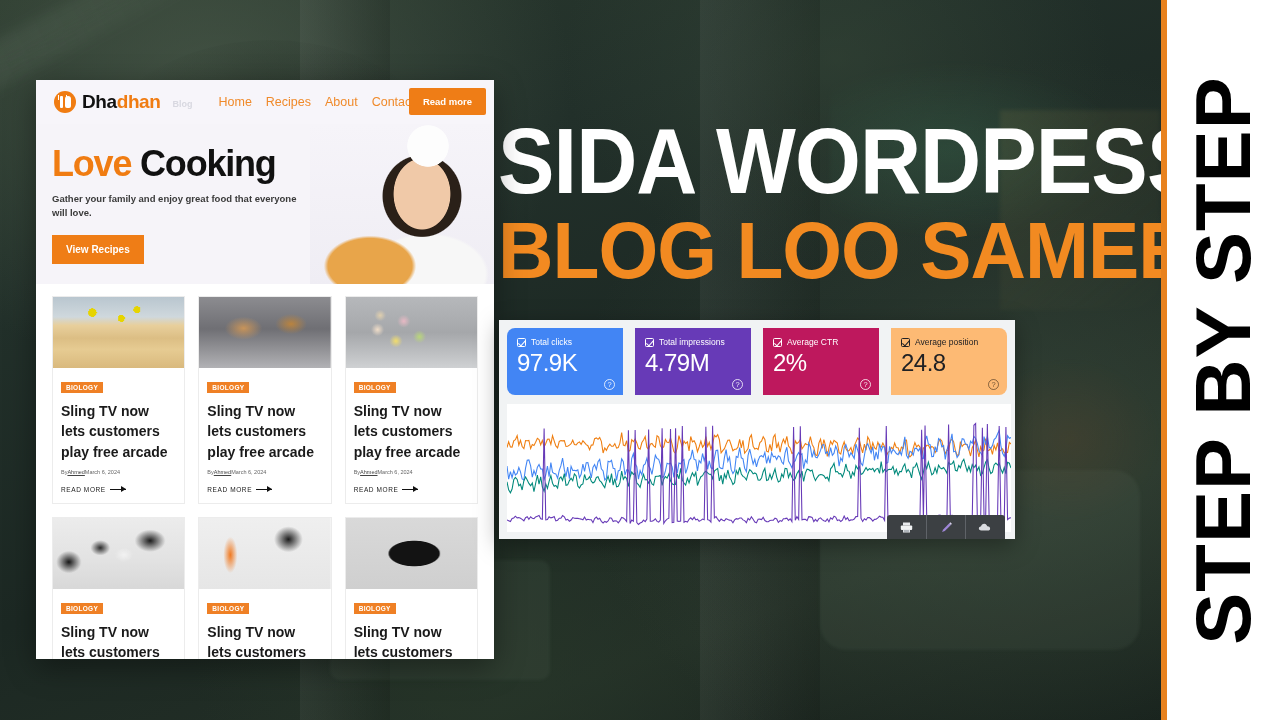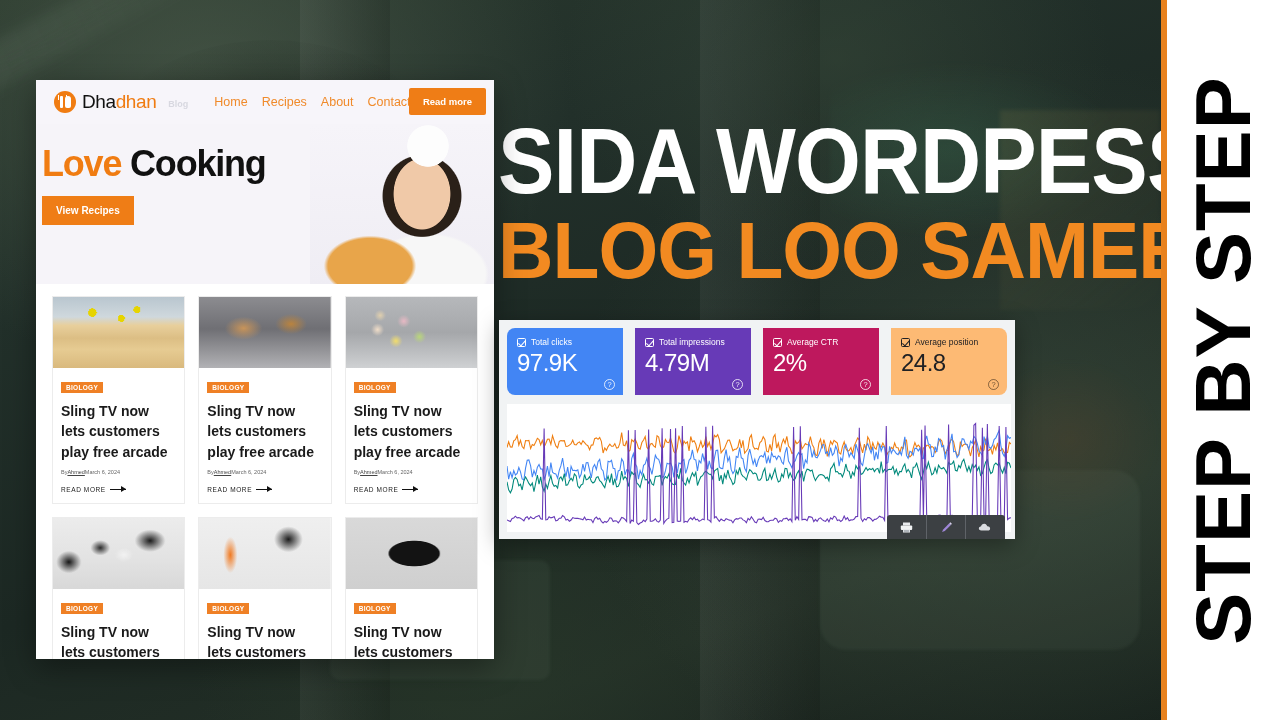--- a/index.html
+++ b/index.html
@@ -95,35 +95,35 @@
     width: 22px; height: 22px; border-radius: 50%; background: #f07c12;
     display: flex; align-items: center; justify-content: center; gap: 2px;
   }
   .logo-mark .fork, .logo-mark .spoon { background: #fff; }
   .logo-mark .fork { width: 3px; height: 12px; border-radius: 1px; position: relative; }
   .logo-mark .fork:before {
     content: ""; position: absolute; top: -1px; left: -2px; width: 7px; height: 5px;
     border-left: 1.5px solid #fff; border-right: 1.5px solid #fff;
   }
   .logo-mark .spoon { width: 6px; height: 12px; border-radius: 3px 3px 2px 2px; }
-  .logo-text { font-size: 19px; font-weight: 400; letter-spacing: -.4px; }
+  .logo-text { font-size: 19px; font-weight: 700; letter-spacing: -.4px; }
   .logo-text .a { color: #111; }
   .logo-text .b { color: #f07c12; }
   .blogtag { font-size: 9px; color: #d8d8e0; margin-left: 6px; align-self: flex-start; margin-top: 8px; font-weight: bold;}
   .site-nav { display: flex; align-items: center; gap: 14px; margin-left: 26px; }
   .site-nav a { font-size: 12.5px; color: #f08a2a; text-decoration: none; }
   .readmore-btn {
     position: absolute; right: 8px; top: 8px;
     background: #ef7d16; color: #fff; font-size: 9.5px; font-weight: 700;
     padding: 8px 14px; border: none; border-radius: 2px; cursor: pointer;
   }
   .hero {
     height: 160px; background: #f6f4f9; position: relative; overflow: hidden;
   }
-  .hero-text { position: absolute; left: 6px; top: 22px; width: 250px; z-index: 2;}
+  .hero-text { position: absolute; left: 16px; top: 22px; width: 250px; z-index: 2;}
   .hero-title { font-size: 36px; font-weight: 700; letter-spacing: -1.2px; line-height: 1;}
   .hero-title .o { color: #f07c12; }
   .hero-title .k { color: #111; }
   .hero-sub { font-size: 9.5px; font-weight: 700; color: #3a3a3a; line-height: 1.5; margin-top: 10px; }
   .hero-cta {
     margin-top: 14px; display: inline-block; background: #ef7d16; color: #fff;
     font-size: 10px; font-weight: 700; padding: 9px 14px; border: none; cursor: pointer;
   }
   .hero-photo {
     position: absolute; right: -6px; top: 0; width: 190px; height: 160px;
@@ -275,20 +275,21 @@
     <button class="readmore-btn">Read more</button>
   </div>
 
   <div class="hero">
     <div class="hero-photo"></div>
     <div class="hero-text">
       <div class="hero-title">
         <span class="o">Love</span>
         <span class="k">Cooking</span>
       </div>
+      <div class="hero-sub">Gather your family and enjoy great food that everyone will love.</div>
       <button class="hero-cta">View Recipes</button>
     </div>
   </div>
 
   <div class="articles-wrap">
     <div class="grid" id="card-grid">
         <div class="card">
           <div class="card-img img-pancake"></div>
           <div class="card-body"><span class="badge">BIOLOGY</span><div class="card-title">Sling TV now lets customers play free arcade</div><div class="card-meta"><span>By</span><span class="author">Ahmed</span><span>March 6, 2024</span></div><div class="card-more">
               <span>READ MORE</span>

